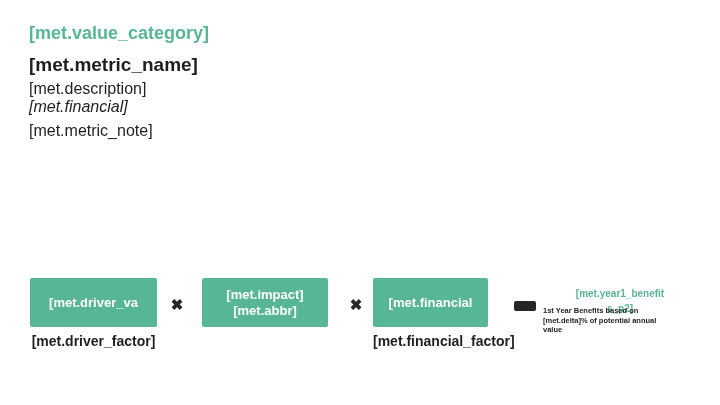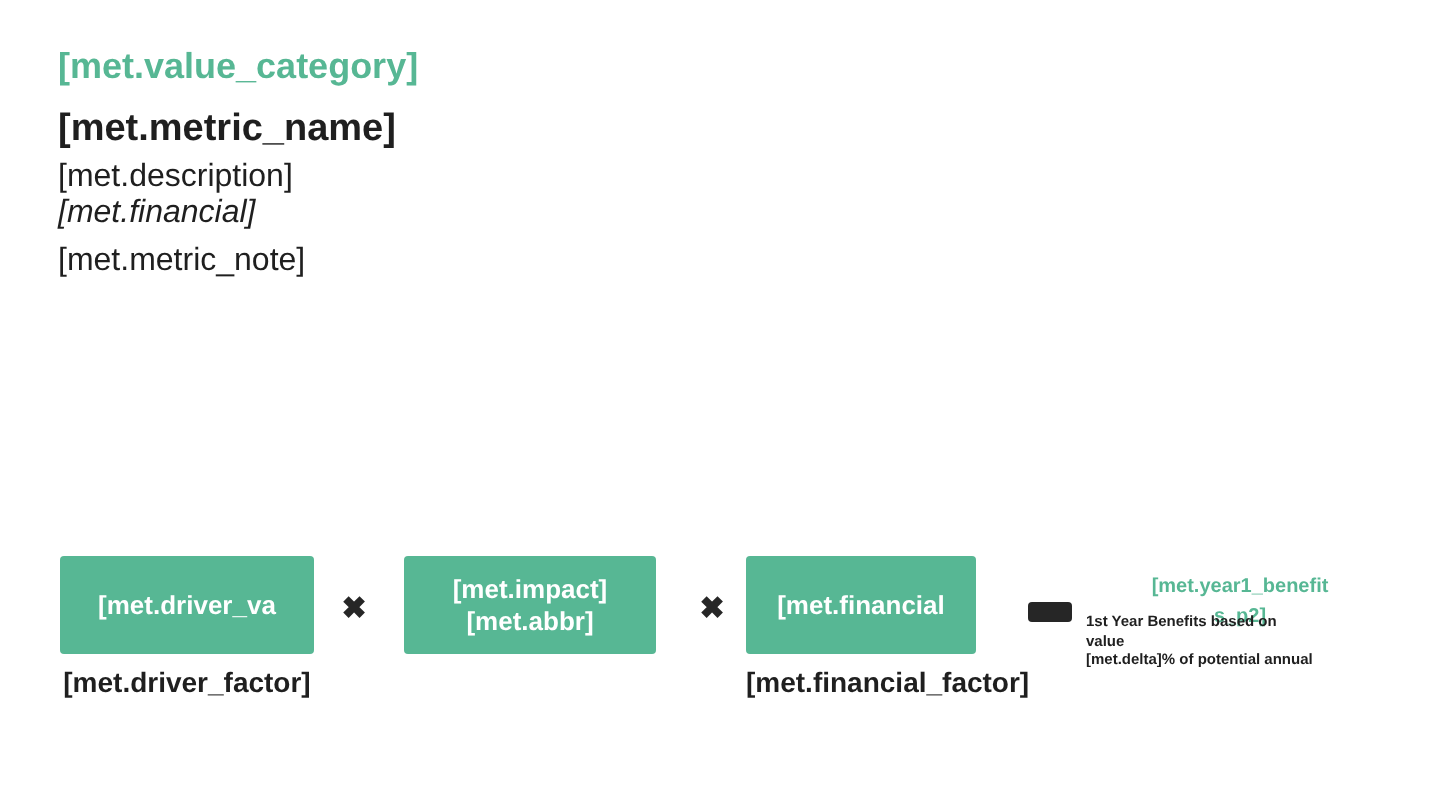--- a/index.html
+++ b/index.html
@@ -82,17 +82,17 @@
   <div class="box-label lbl3">[met.financial_factor]</div>
 
   <div class="eqbar"></div>
 
   <div class="result-green">
     <span>[met.year1_benefit</span>
     <span>s_p2]</span>
   </div>
   <div class="result-note">
     <span>1st Year Benefits based on</span>
+    <span>[met.delta]% of potential annual</span>
     <span>value</span>
-    <span>[met.delta]% of potential annual</span>
   </div>
 
 </div>
 
 </body></html>

